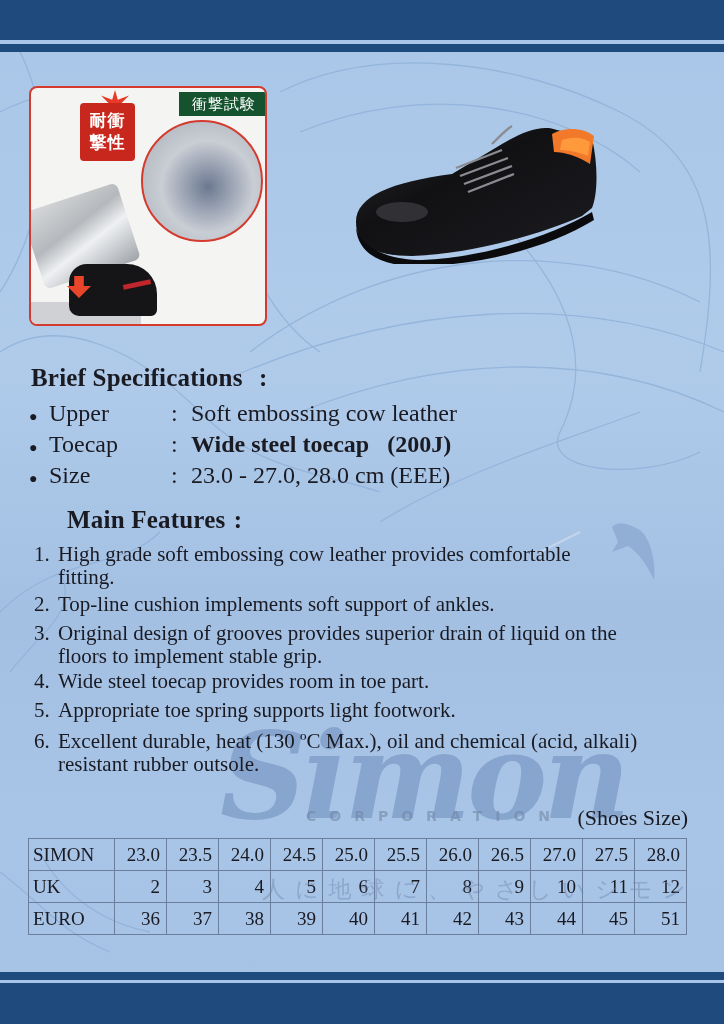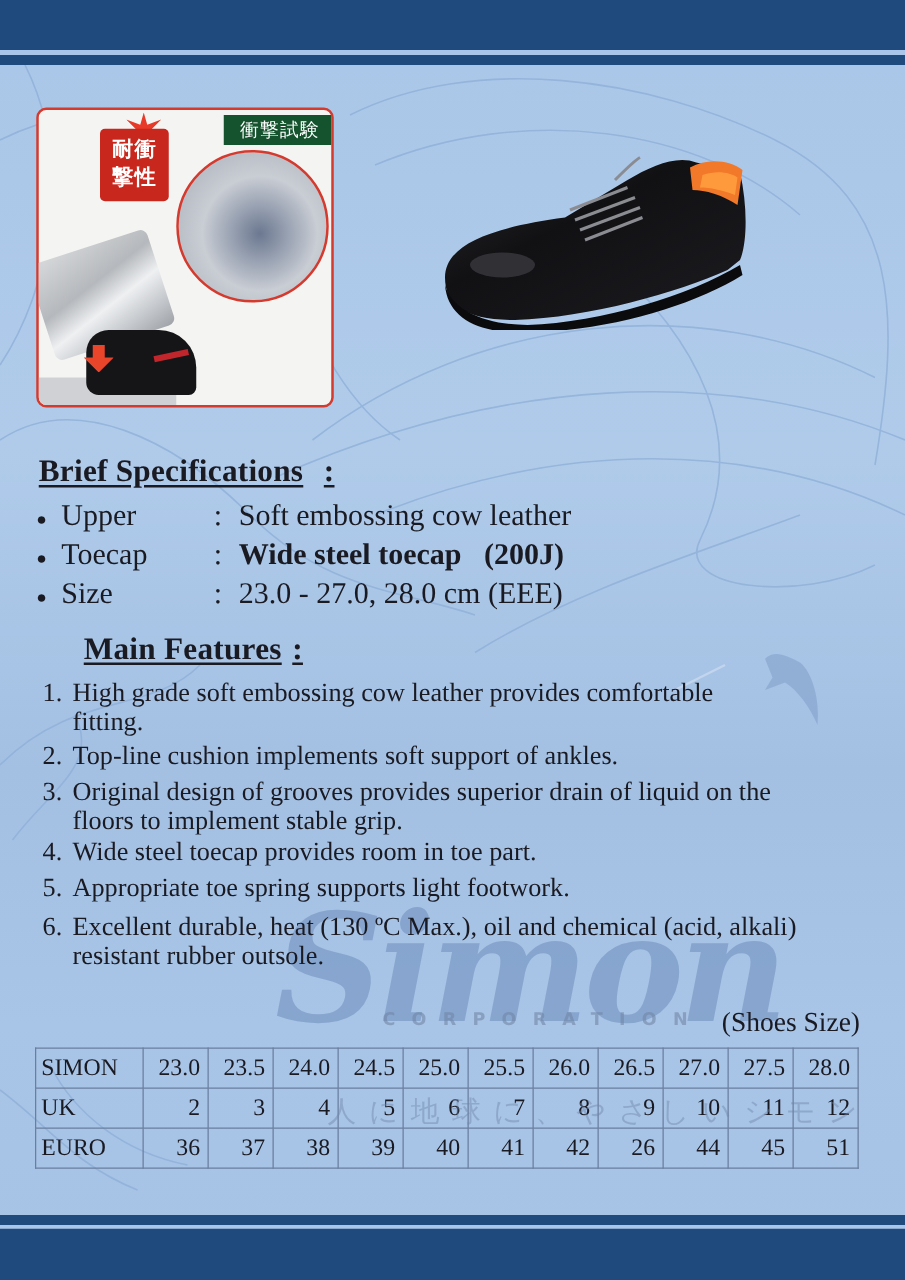--- a/index.html
+++ b/index.html
@@ -79,21 +79,21 @@
     }
 
     
     .product-shoe { position: absolute; left: 352px; top: 104px; width: 250px; height: 160px; }
 
     
     .h-section {
       position: absolute; left: 31px;
       font-weight: bold; font-size: 25px; letter-spacing: 0.2px;
     }
-    .h-section .u { text-decoration: underline; text-underline-offset: 3px; text-decoration-thickness: 2px; }
+    .h-section .u { text-underline-offset: 3px; text-decoration-thickness: 2px; }
     .spec-list { position: absolute; left: 29px; top: 398px; font-size: 24px; line-height: 31px; }
     .spec-row { display: flex; align-items: baseline; height: 31px; }
     .spec-bullet { width: 20px; font-size: 14px; }
     .spec-key { width: 122px; }
     .spec-colon { width: 20px; }
     .feat-list { position: absolute; left: 34px; top: 543px; font-size: 21px; line-height: 23px; width: 660px; }
     .feat-item { display: flex; }
     .feat-num { width: 24px; flex-shrink: 0; }
     .feat-text { flex: 1; }
 
@@ -281,21 +281,21 @@
   </tr>
   <tr>
     <td class="rowhead">EURO</td>
     <td class="val">36</td>
     <td class="val">37</td>
     <td class="val">38</td>
     <td class="val">39</td>
     <td class="val">40</td>
     <td class="val">41</td>
     <td class="val">42</td>
-    <td class="val">26</td>
+    <td class="val">43</td>
     <td class="val">44</td>
     <td class="val">45</td>
     <td class="val">51</td>
   </tr>
 </tbody>
   </table>
 
 <div class="jp-watermark">人に地球に、やさしいシモン</div>
 
 <div class="band-bottom"></div>

